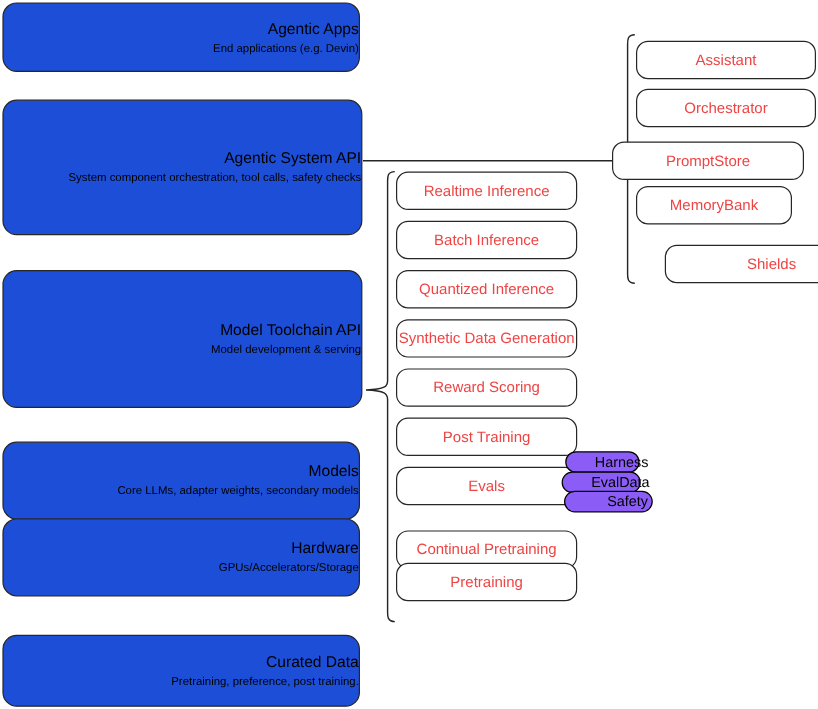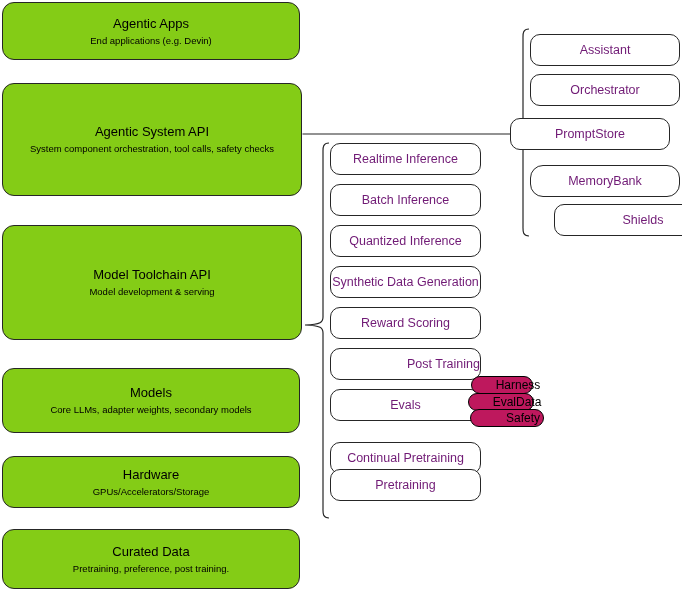--- a/index.html
+++ b/index.html
@@ -15,29 +15,29 @@
   #canvas {
     position: relative;
     width: 682px;
     height: 591px;
     background: #ffffff;
     overflow: hidden;
   }
   .node {
     position: absolute;
     box-sizing: border-box;
-    background: #84cc16;
+    background: #1d4ed8;
     border: 1px solid #262626;
     border-radius: 12px;
     display: flex;
     flex-direction: column;
-    align-items: center;
+    align-items: flex-end;
     justify-content: center;
     text-align: center;
-    padding: 2px 22px;
+    padding: 2px 0;
   }
   .node .title {
     font-size: 13px;
     line-height: 16px;
     color: #000000;
     white-space: nowrap;
   }
   .node .subtitle {
     font-size: 9.5px;
     line-height: 13px;
@@ -53,28 +53,28 @@
     border: 1px solid #262626;
     border-radius: 10px;
     display: flex;
     align-items: center;
     justify-content: center;
     text-align: center;
   }
   .chip .label {
     font-size: 12.5px;
     line-height: 15px;
-    color: #701a75;
+    color: #ef4444;
     white-space: nowrap;
   }
   
   .pill {
     position: absolute;
     box-sizing: border-box;
-    background: #be185d;
+    background: #8b5cf6;
     border: 1.6px solid #000000;
     border-radius: 999px;
     display: flex;
     align-items: center;
     justify-content: center;
     padding-left: 32px;
   }
   .pill .label {
     font-size: 12px;
     line-height: 14px;
@@ -113,21 +113,21 @@
   <div class="node" style="left:2px; top:225px; width:300px; height:115px;">
     <div class="title">Model Toolchain API</div>
     <div class="subtitle">Model development &amp; serving</div>
   </div>
 
   <div class="node" style="left:2px; top:368px; width:298px; height:65px;">
     <div class="title">Models</div>
     <div class="subtitle">Core LLMs, adapter weights, secondary models</div>
   </div>
 
-  <div class="node" style="left:2px; top:456px; width:298px; height:52px;">
+  <div class="node" style="left:2px; top:432px; width:298px; height:65px;">
     <div class="title">Hardware</div>
     <div class="subtitle">GPUs/Accelerators/Storage</div>
   </div>
 
   <div class="node" style="left:2px; top:529px; width:298px; height:60px;">
     <div class="title">Curated Data</div>
     <div class="subtitle">Pretraining, preference, post training.</div>
   </div>
 
   <svg class="svg-layer" viewBox="0 0 682 591" xmlns="http://www.w3.org/2000/svg">
@@ -159,21 +159,21 @@
   </div>
   <div class="chip" style="left:330px; top:225px; width:151px; height:32px;">
     <span class="label">Quantized Inference</span>
   </div>
   <div class="chip" style="left:330px; top:266px; width:151px; height:32px;">
     <span class="label">Synthetic Data Generation</span>
   </div>
   <div class="chip" style="left:330px; top:307px; width:151px; height:32px;">
     <span class="label">Reward Scoring</span>
   </div>
-  <div class="chip" style="left:330px; top:348px; width:151px; height:32px;justify-content:flex-end;">
+  <div class="chip" style="left:330px; top:348px; width:151px; height:32px;">
     <span class="label">Post Training</span>
   </div>
   <div class="chip" style="left:330px; top:389px; width:151px; height:32px;">
     <span class="label">Evals</span>
   </div>
   <div class="chip" style="left:330px; top:430px; width:151px; height:32px;margin-top:12px;">
     <span class="label">Continual Pretraining</span>
   </div>
   <div class="chip" style="left:330px; top:469px; width:151px; height:32px;">
     <span class="label">Pretraining</span>
@@ -191,20 +191,20 @@
 
   <div class="chip" style="left:530px; top:34px; width:150px; height:32px;">
     <span class="label">Assistant</span>
   </div>
   <div class="chip" style="left:530px; top:74px; width:150px; height:32px;">
     <span class="label">Orchestrator</span>
   </div>
   <div class="chip" style="left:510px; top:118px; width:160px; height:32px;">
     <span class="label">PromptStore</span>
   </div>
-  <div class="chip" style="left:530px; top:165px; width:150px; height:32px;border-radius:13px;">
+  <div class="chip" style="left:530px; top:155px; width:130px; height:32px;">
     <span class="label">MemoryBank</span>
   </div>
   <div class="chip" style="left:530px; top:204px; width:178px; height:32px;margin-left:24px;">
     <span class="label">Shields</span>
   </div>
 
 </div>
 
 </body></html>

